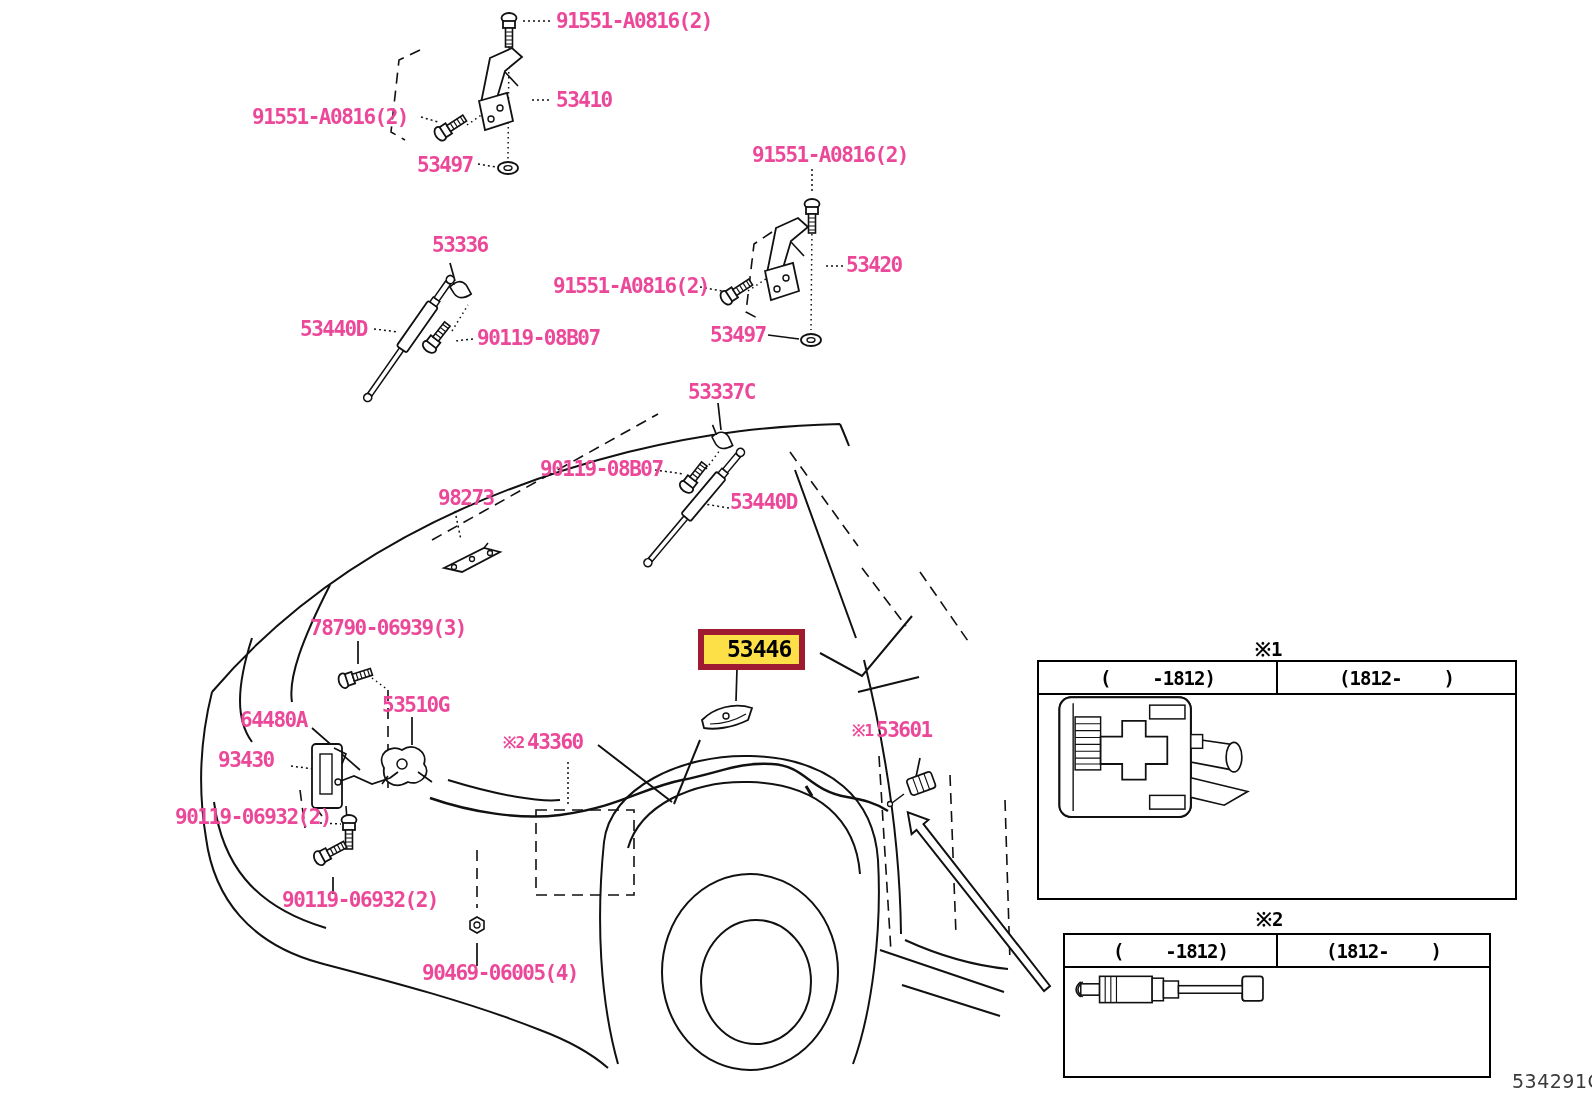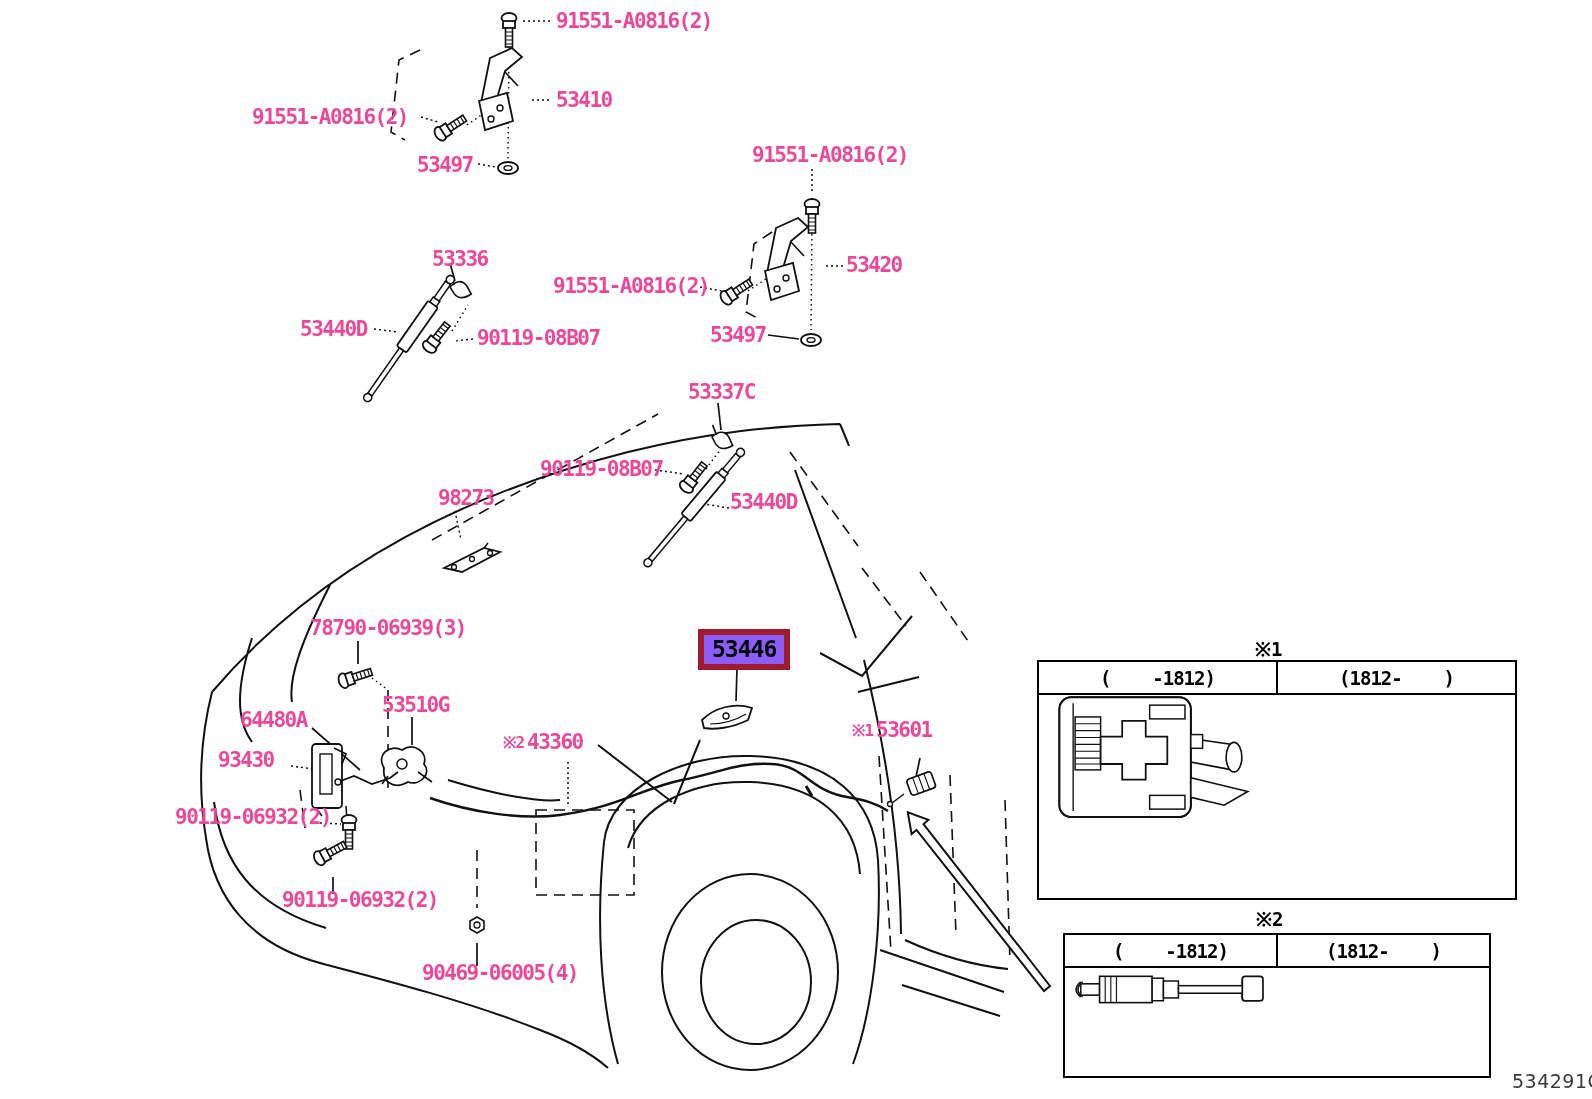--- a/index.html
+++ b/index.html
@@ -2,23 +2,23 @@
 <html><head>
 <meta charset="utf-8">
 <style>
   html,body{margin:0;padding:0;background:#fff;}
   .stage{position:relative;width:1592px;height:1099px;background:#fff;overflow:hidden;
          font-family:"DejaVu Sans Mono", monospace;}
   svg{position:absolute;left:0;top:0;}
   .co{position:absolute;font:bold 21px "DejaVu Sans Mono", monospace;letter-spacing:-1.5px;
       line-height:22px;color:#ec4899;white-space:pre;}
   .co .ref{font-size:16px;letter-spacing:-1px;margin-right:3px;vertical-align:1px;}
-  .sel{position:absolute;border:6px solid #9e1b32;background:#8b5cf6;color:#000;
+  .sel{position:absolute;border:6px solid #9e1b32;background:#fde047;color:#000;
        font:bold 23px "DejaVu Sans Mono", monospace;letter-spacing:-1px;
-       padding:1px 8px 2px 8px;line-height:26px;}
+       padding:1px 8px 2px 23px;line-height:26px;}
   .tmark{position:absolute;font:bold 19px "DejaVu Sans Mono", monospace;color:#000;}
   .vtab{position:absolute;border:2.5px solid #000;background:#fff;box-sizing:border-box;}
   .vtab .hd{display:flex;height:31px;border-bottom:2.5px solid #000;}
   .vtab .hd div{flex:1;display:flex;align-items:center;justify-content:center;
       font:bold 19px "DejaVu Sans Mono", monospace;letter-spacing:-1px;white-space:pre;box-sizing:border-box;}
   .vtab .hd div:first-child{border-right:2.5px solid #000;}
   .vtab .bd{display:flex;}
   .vtab .bd .cell{flex:1;box-sizing:border-box;display:flex;align-items:center;justify-content:center;}
   .vtab .bd .cell:first-child{border-right:2.5px solid #000;}
   .doccode{position:absolute;font:19px "DejaVu Sans", sans-serif;color:#3a3a3a;letter-spacing:.5px;}
@@ -189,21 +189,21 @@
     <circle cx="-16" cy="24" r="2.5" stroke-width="1.3"></circle>
   </g>
 
   <polygon points="1050,986 923.5,824.1 928.4,819.9 907.8,812.4 911.6,834.1 916.5,829.9 1044,991" fill="#fff" stroke="#111" stroke-width="2"></polygon>
 </svg>
 
 <div class="co" style="left:556px;top:10px">91551-A0816(2)</div>
 <div class="co" style="left:556px;top:89px">53410</div>
 <div class="co" style="left:252px;top:106px">91551-A0816(2)</div>
 <div class="co" style="left:417px;top:154px">53497</div>
-<div class="co" style="left:432px;top:248px">53336</div>
+<div class="co" style="left:432px;top:234px">53336</div>
 <div class="co" style="left:300px;top:318px">53440D</div>
 <div class="co" style="left:477px;top:327px">90119-08B07</div>
 <div class="co" style="left:752px;top:144px">91551-A0816(2)</div>
 <div class="co" style="left:846px;top:254px">53420</div>
 <div class="co" style="left:553px;top:275px">91551-A0816(2)</div>
 <div class="co" style="left:710px;top:324px">53497</div>
 <div class="co" style="left:688px;top:381px">53337C</div>
 <div class="co" style="left:540px;top:458px">90119-08B07</div>
 <div class="co" style="left:438px;top:487px">98273</div>
 <div class="co" style="left:730px;top:491px">53440D</div>

